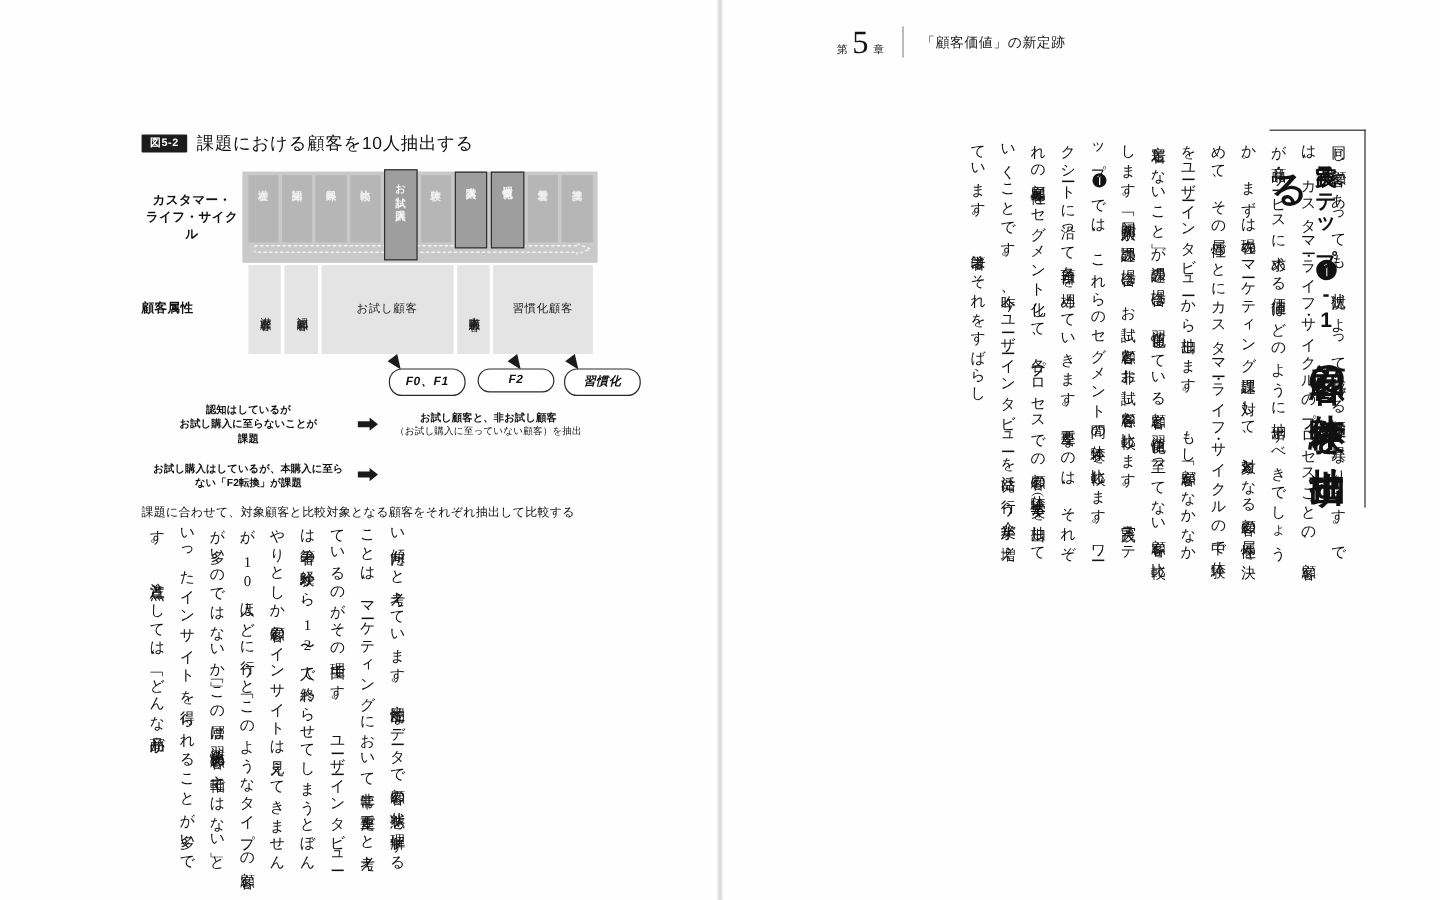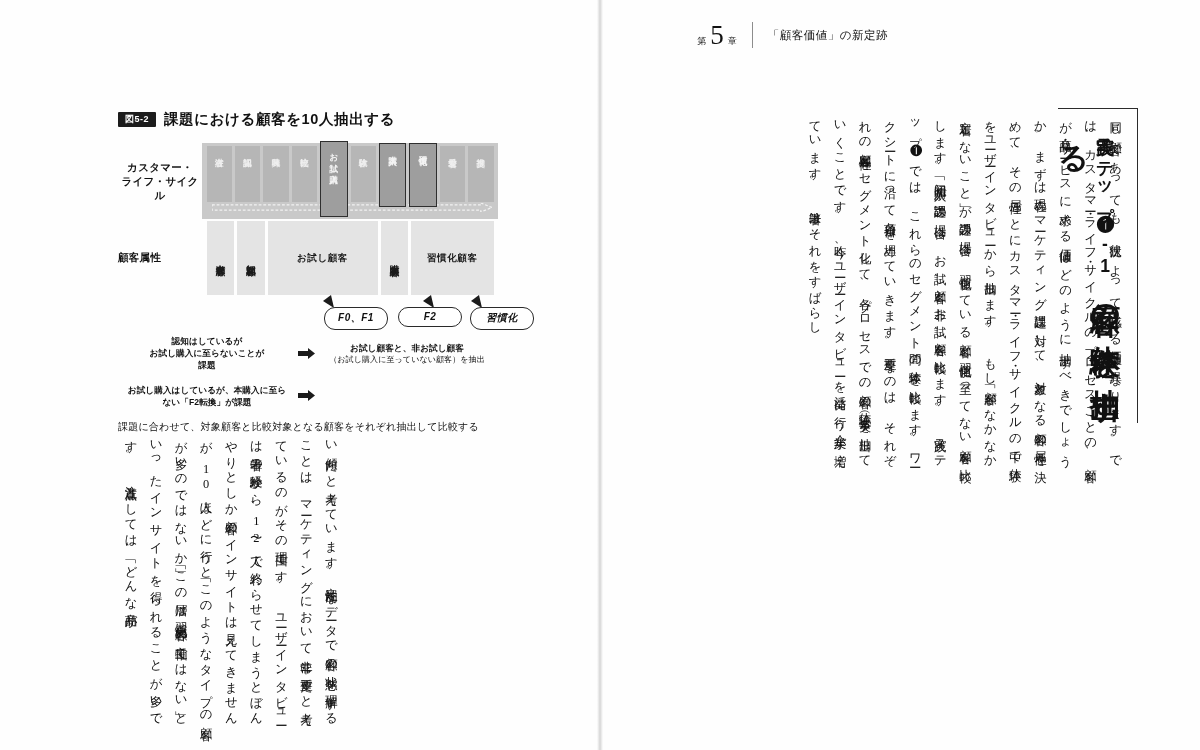--- a/index.html
+++ b/index.html
@@ -144,21 +144,21 @@
     font-family: "Liberation Sans", sans-serif;
     font-weight: bold;
     font-size: 9px;
     letter-spacing: 0.5px;
     padding: 2.5px 7px 3px 7px;
     border-radius: 1px;
     line-height: 1;
   }
   .fig-title {
     font-family: "Liberation Sans", sans-serif;
-    font-weight: bold;
+    font-weight: normal;
     font-size: 14.5px;
     letter-spacing: 0.6px;
     color: #111;
   }
   .fig-grid {
     position: relative;
   }
   .fig-row {
     display: flex;
     align-items: stretch;
@@ -242,21 +242,21 @@
     box-sizing: border-box;
     margin-top: 2px;
   }
   .attr-cell {
     background: #e4e4e4;
     margin: 0 1.5px;
     display: flex;
     align-items: center;
     justify-content: center;
     font-family: "Liberation Sans", sans-serif;
-    font-weight: bold;
+    font-weight: normal;
     font-size: 9.5px;
     color: #1b1b1b;
     box-sizing: border-box;
   }
   .attr-cell span {
     writing-mode: vertical-rl;
     text-orientation: upright;
     letter-spacing: 0.4px;
     line-height: 1.1;
   }

